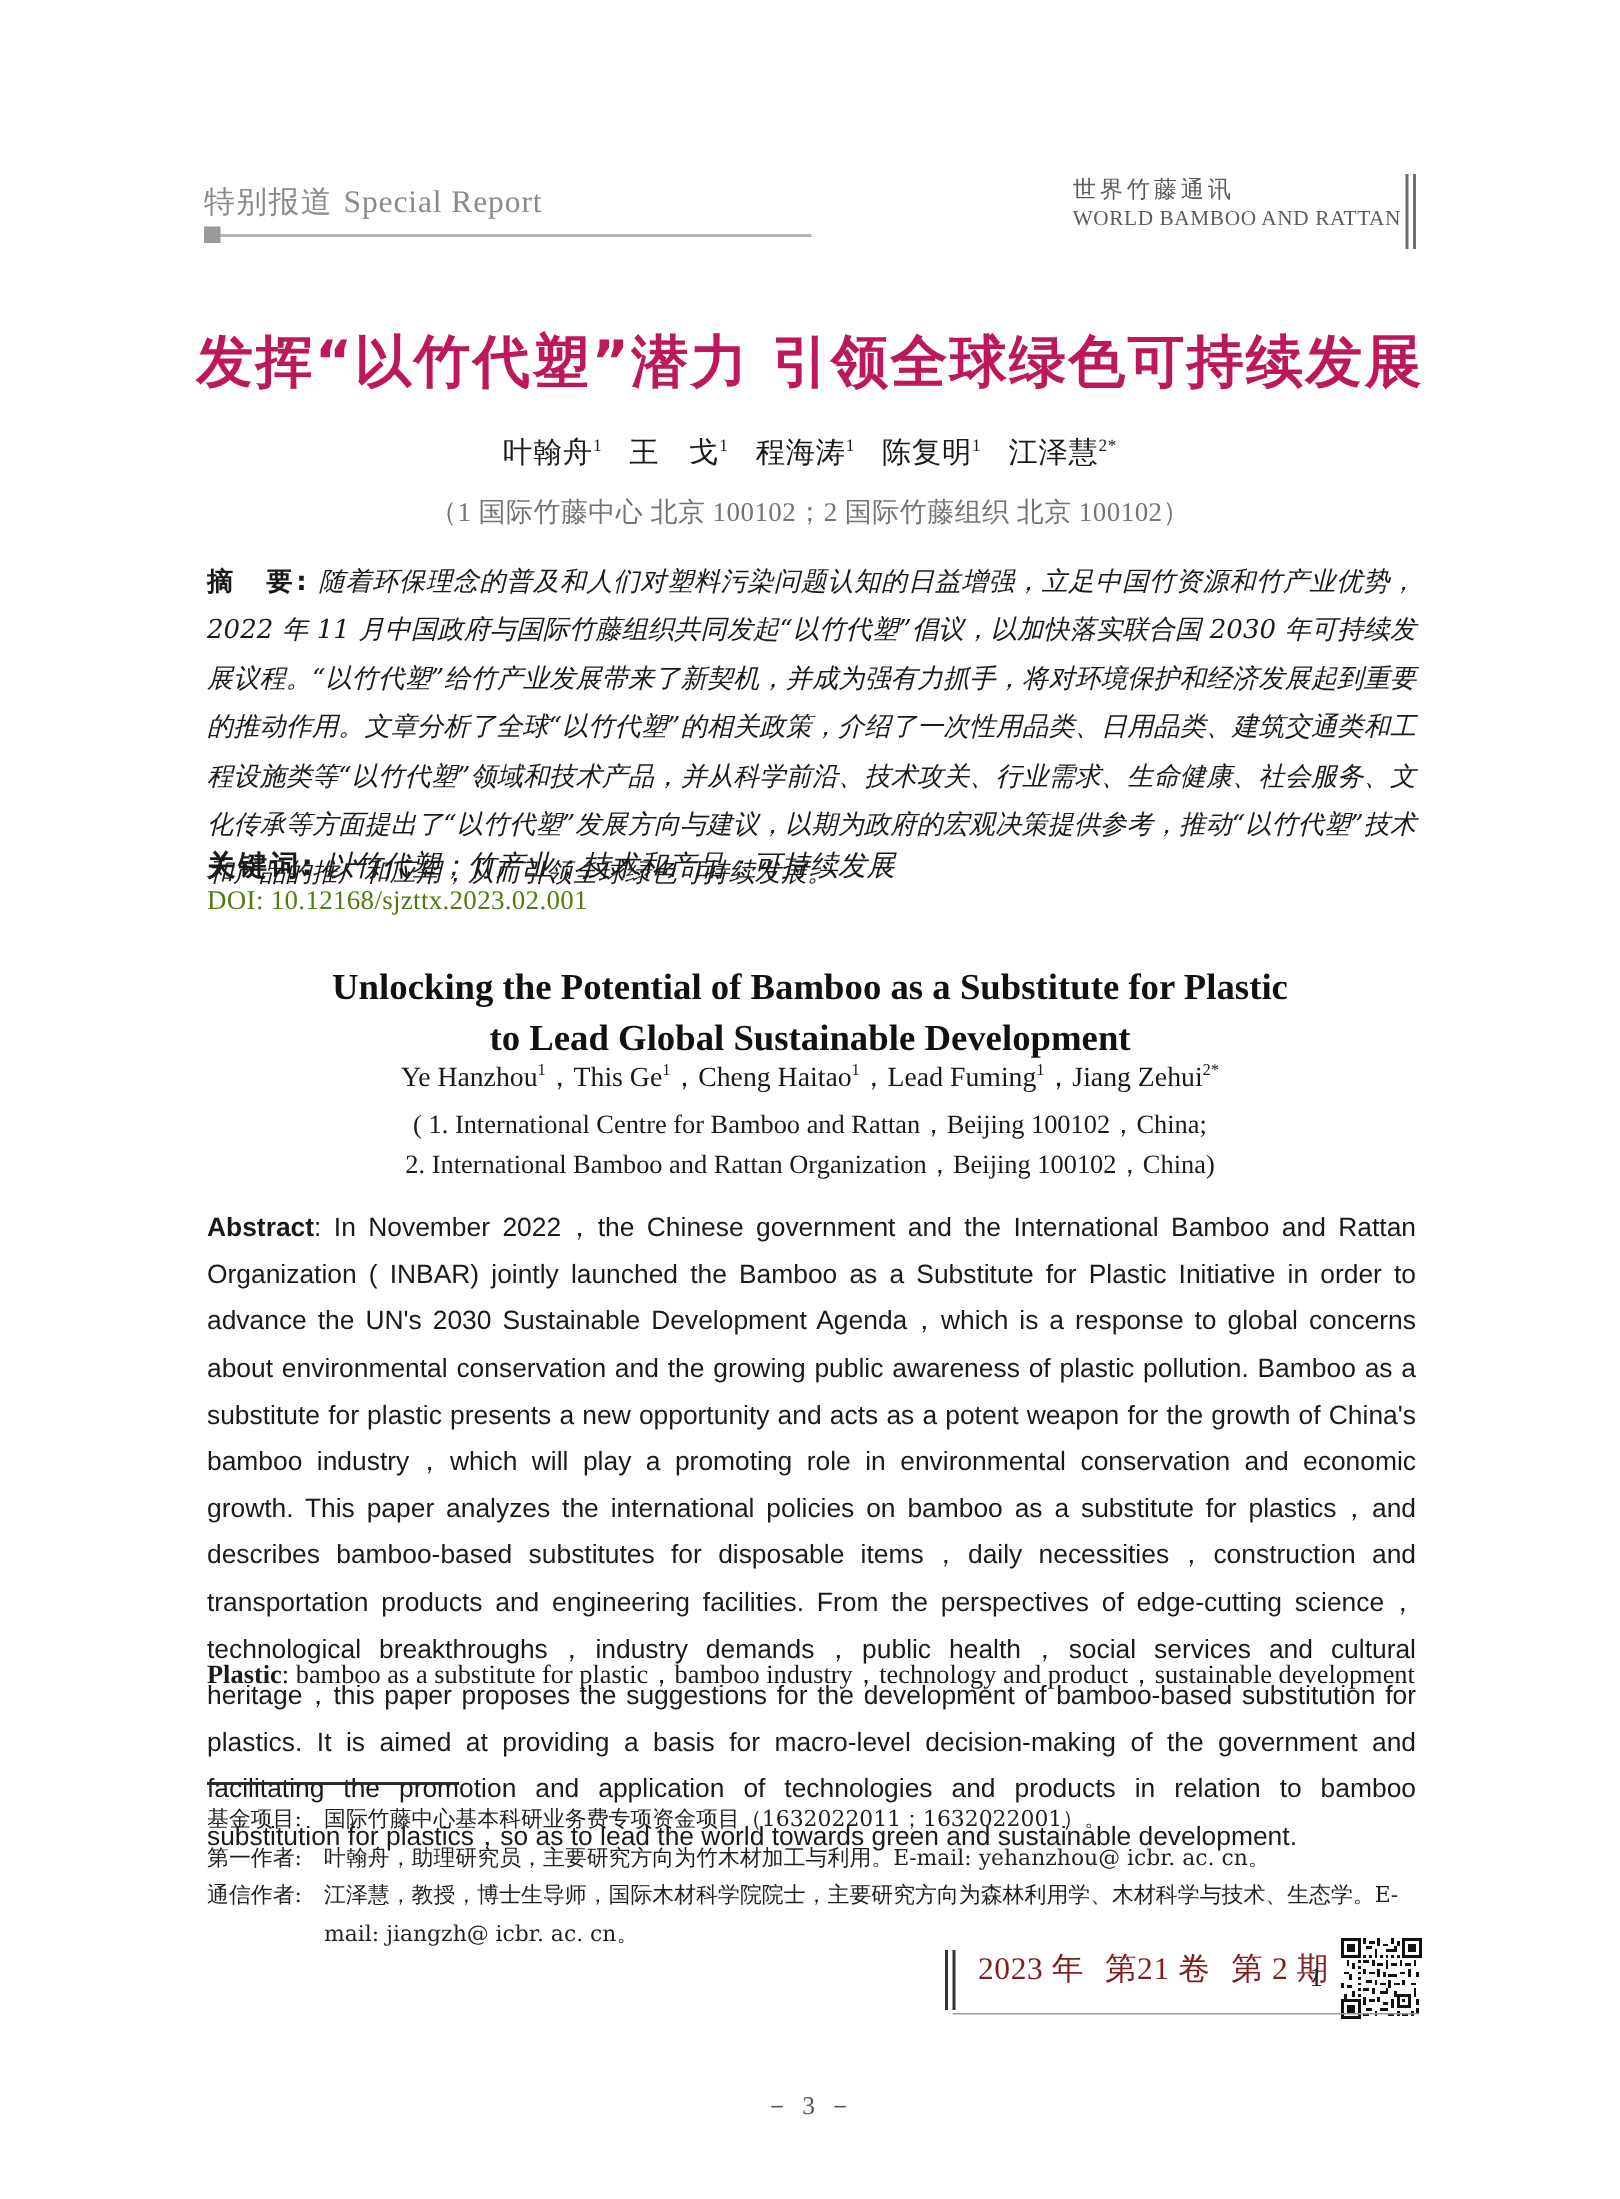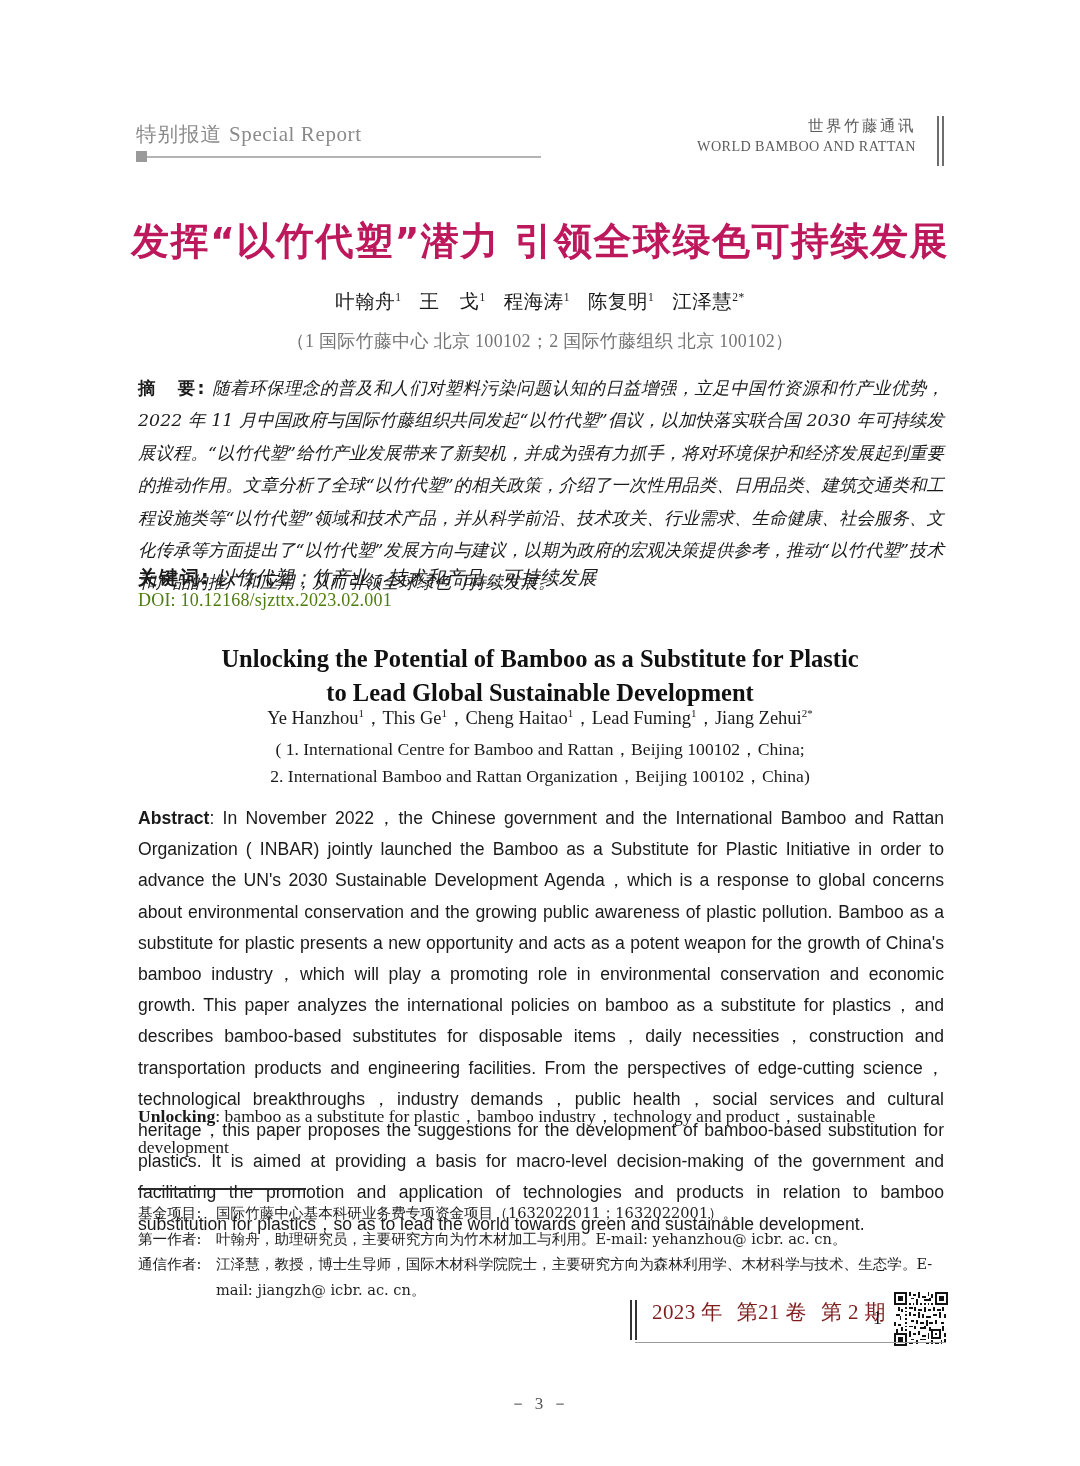--- a/index.html
+++ b/index.html
@@ -63,23 +63,23 @@
     top: 31px;
     width: 11px;
     height: 11px;
     background: #9a9a9a;
   }
 
   .runhead-right {
     position: absolute;
     right: 0;
     top: -4px;
-    text-align: right;
+    text-align: left;
     color: #5c5c5c;
-    padding-right: 28px;
+    padding-right: 10px;
   }
   .runhead-right .jcn {
     font-family: "DejaVu Sans", sans-serif;
     font-size: 15.5px;
     letter-spacing: 2.5px;
     display: block;
     line-height: 1.35;
   }
   .runhead-right .jen {
     font-family: "Liberation Serif", serif;
@@ -394,21 +394,21 @@
     <span><span>Ye Hanzhou</span><sup>1</sup></span>，<span><span>This Ge</span><sup>1</sup></span>，<span><span>Cheng Haitao</span><sup>1</sup></span>，<span><span>Lead Fuming</span><sup>1</sup></span>，<span><span>Jiang Zehui</span><sup>2*</sup></span>
   </div>
 
   <div class="affil-en">
     <div>( 1. International Centre for Bamboo and Rattan，Beijing 100102，China;</div>
     <div>2. International Bamboo and Rattan Organization，Beijing 100102，China)</div>
   </div>
 
   <div class="abs-en"><b>Abstract</b><span>: In November 2022，the Chinese government and the International Bamboo and Rattan Organization ( INBAR) jointly launched the Bamboo as a Substitute for Plastic Initiative in order to advance the UN's 2030 Sustainable Development Agenda，which is a response to global concerns about environmental conservation and the growing public awareness of plastic pollution. Bamboo as a substitute for plastic presents a new opportunity and acts as a potent weapon for the growth of China's bamboo industry，which will play a promoting role in environmental conservation and economic growth. This paper analyzes the international policies on bamboo as a substitute for plastics，and describes bamboo‐based substitutes for disposable items，daily necessities，construction and transportation products and engineering facilities. From the perspectives of edge‐cutting science，technological breakthroughs，industry demands，public health，social services and cultural heritage，this paper proposes the suggestions for the development of bamboo‐based substitution for plastics. It is aimed at providing a basis for macro‐level decision‐making of the government and facilitating the promotion and application of technologies and products in relation to bamboo substitution for plastics，so as to lead the world towards green and sustainable development.</span></div>
 
-  <div class="kw-en"><b>Unlocking</b><span>: bamboo as a substitute for plastic，bamboo industry，technology and product，sustainable development</span></div>
+  <div class="kw-en"><b>Plastic</b><span>: bamboo as a substitute for plastic，bamboo industry，technology and product，sustainable development</span></div>
 
   <div class="fn-rule"></div>
   <div class="footnotes">
     <span class="fn"><span class="lbl">基金项目:</span><span>国际竹藤中心基本科研业务费专项资金项目（1632022011；1632022001）。</span></span>
     <span class="fn"><span class="lbl">第一作者:</span><span>叶翰舟，助理研究员，主要研究方向为竹木材加工与利用。E‐mail: yehanzhou@ icbr. ac. cn。</span></span>
     <span class="fn"><span class="lbl">通信作者:</span><span>江泽慧，教授，博士生导师，国际木材科学院院士，主要研究方向为森林利用学、木材科学与技术、生态学。E‐mail: jiangzh@ icbr. ac. cn。</span></span>
   </div>
 
   <div class="footer">
     <span class="footer-bars">

